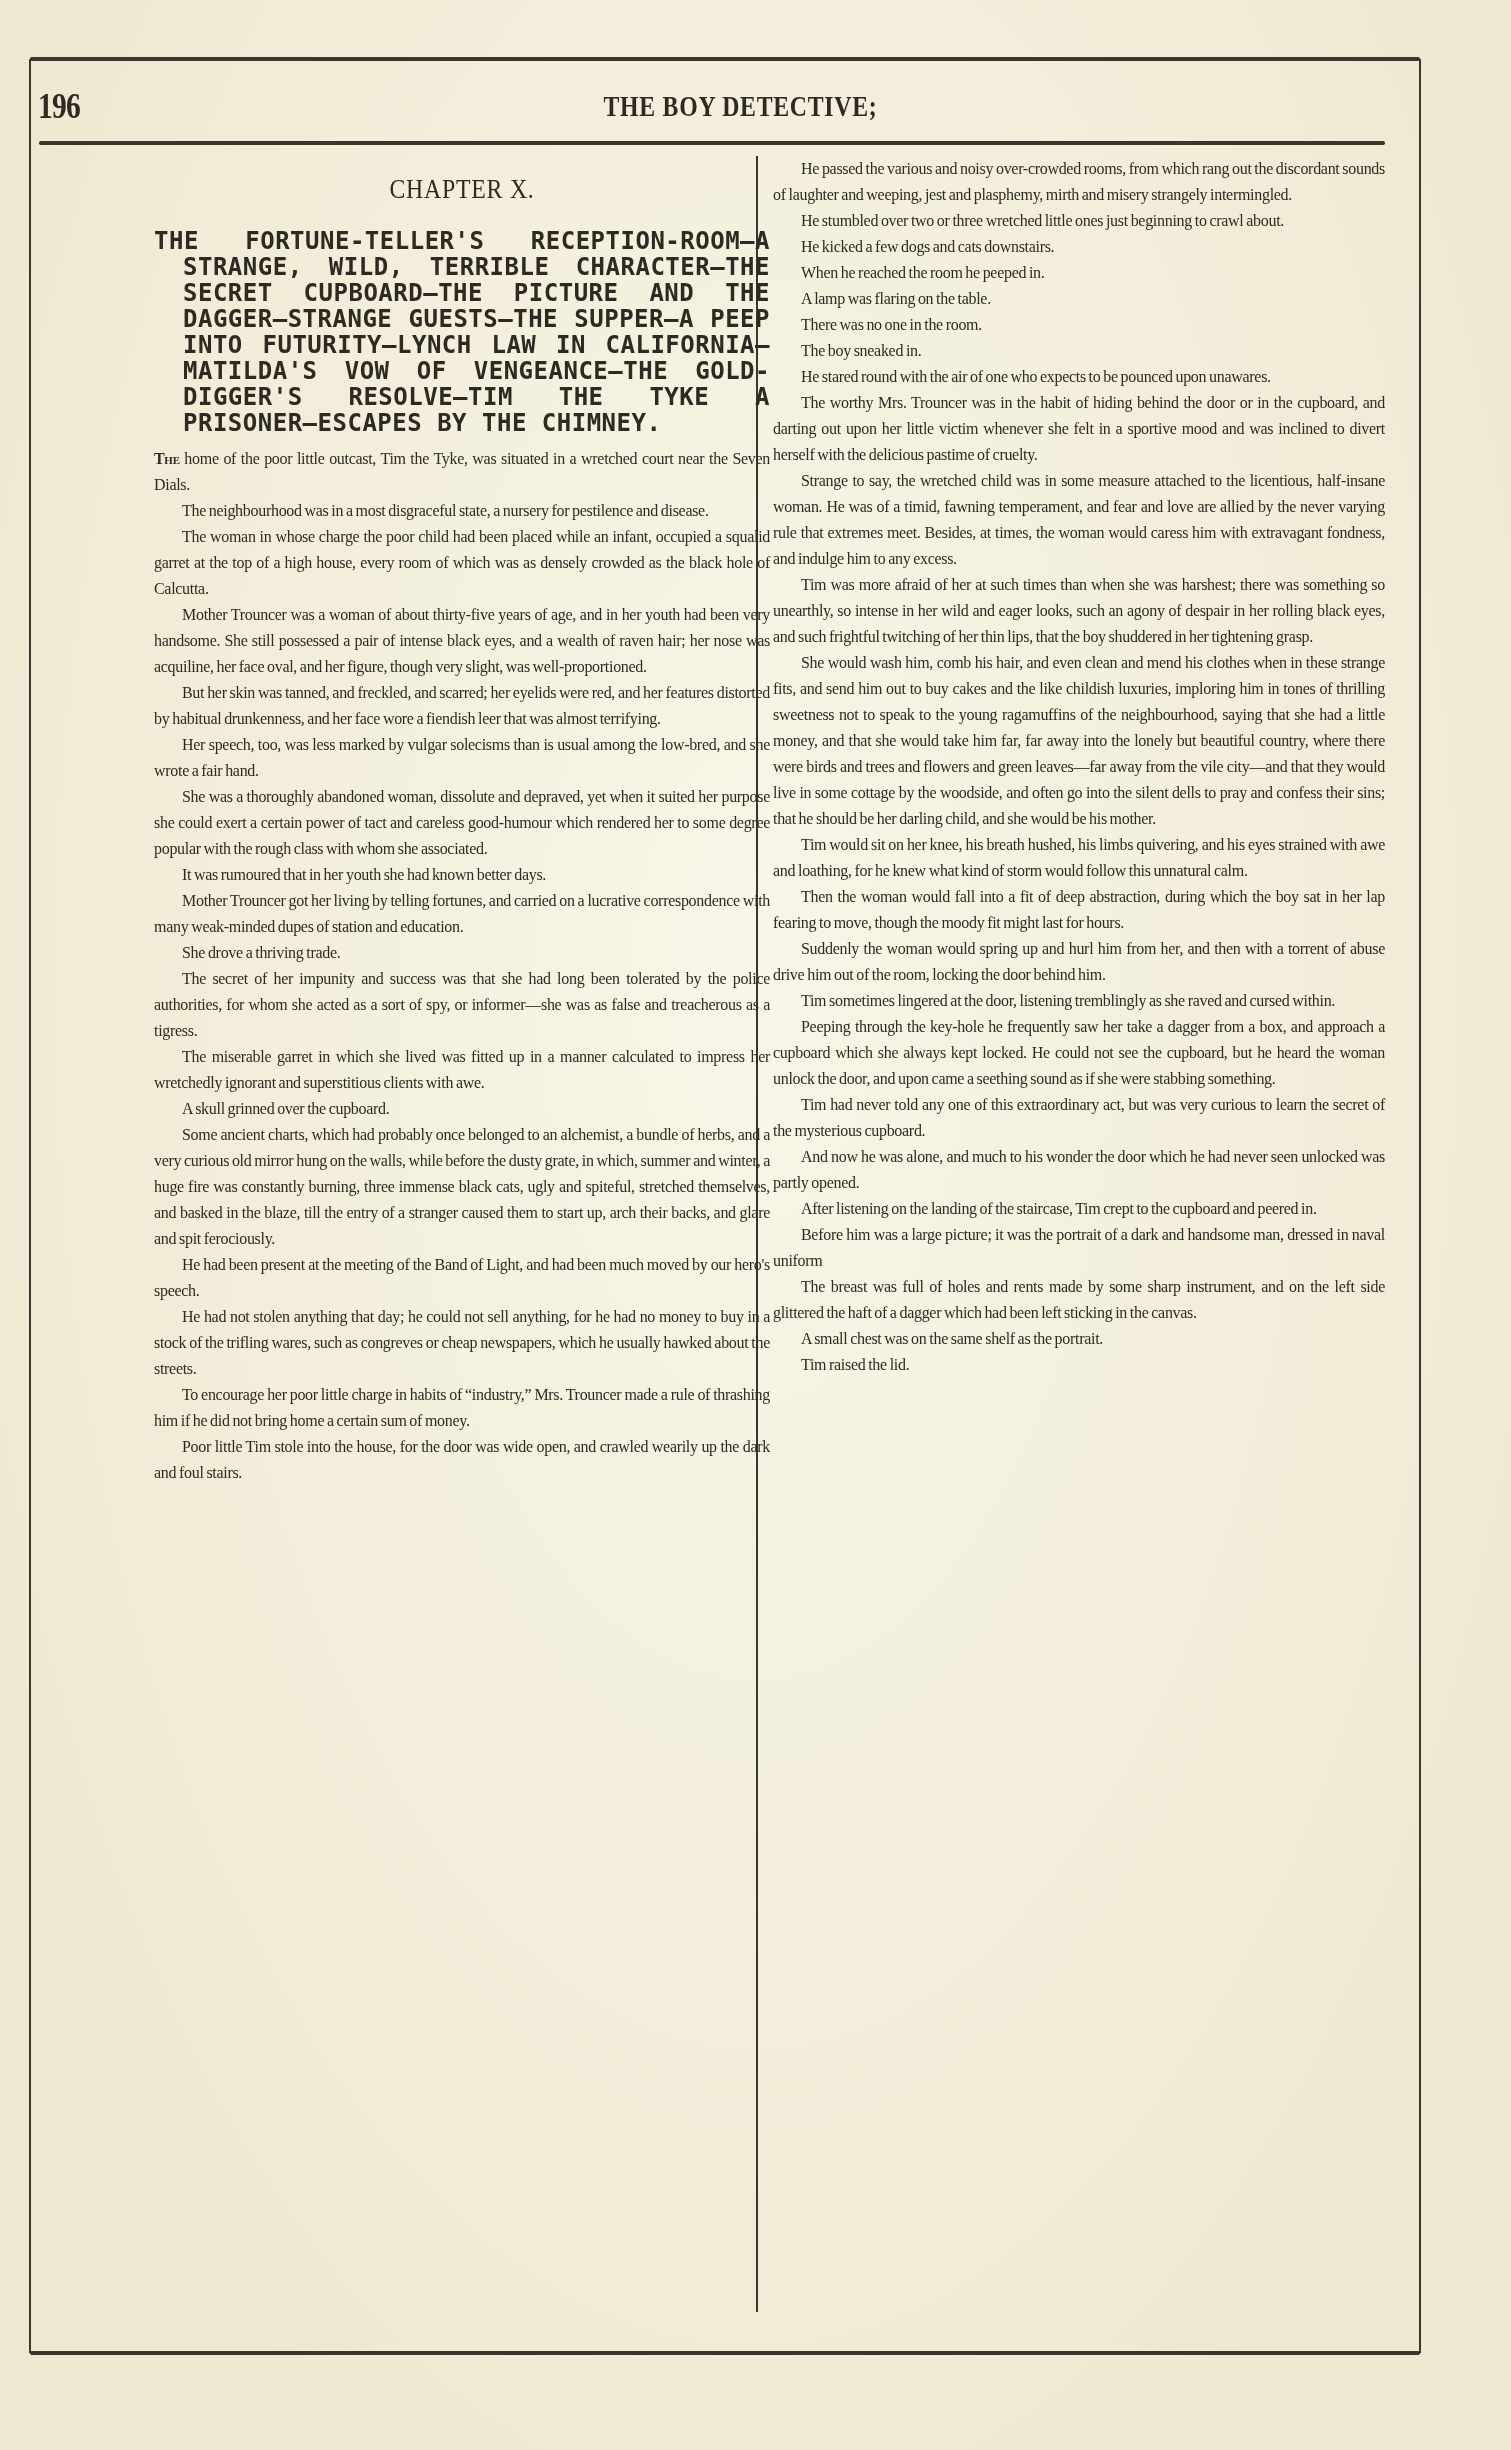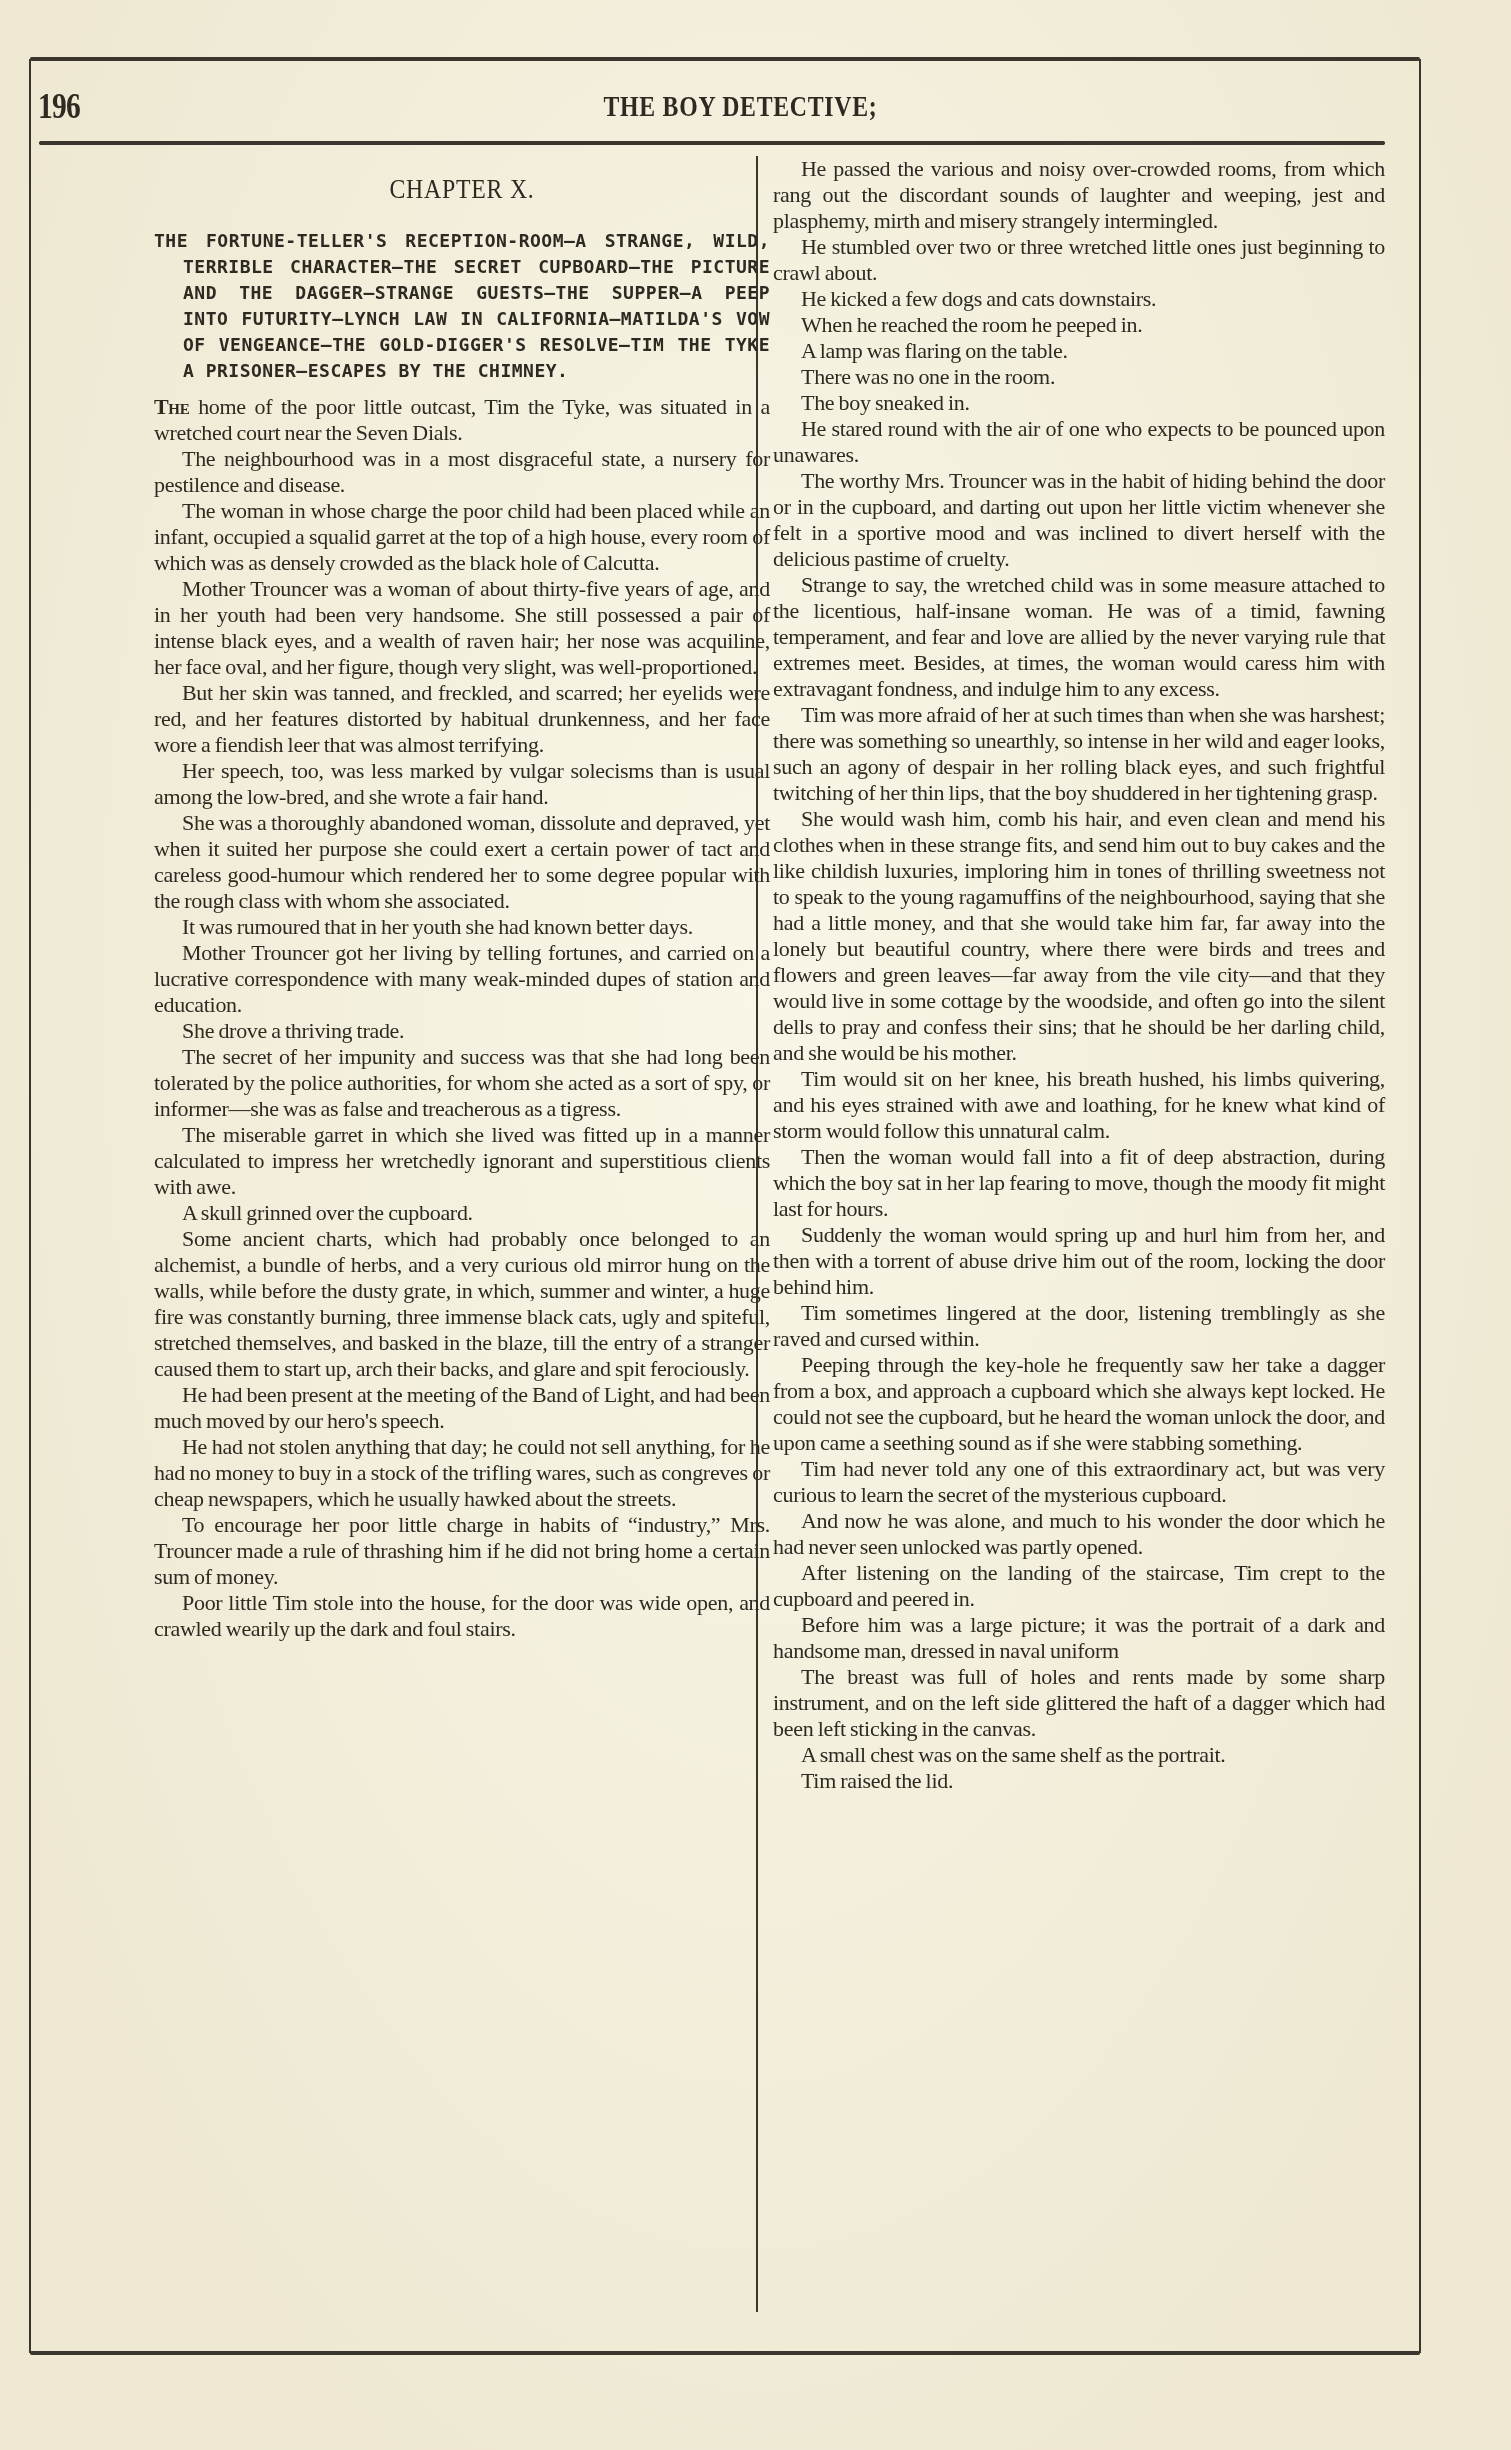--- a/index.html
+++ b/index.html
@@ -39,27 +39,27 @@
   .column { position:absolute; top:156px; }
   .col-left { left:126px; width:616px;margin-left:28px; }
   .col-right { left:773px; width:612px; }
 
   .chapter-title {
     text-align:center; font-size:28px; margin:17.3px 0 22.5px 0; letter-spacing:0.9px;
     transform:scaleX(0.85);
   }
   .chapter-summary {
     font-family:"DejaVu Sans Mono","Liberation Mono",monospace;
-    font-weight:bold; font-size:18px; line-height:26px;
+    font-weight:bold; font-size:24px; line-height:26px;
     text-align:justify; text-align-last:left;
     padding-left:29px; text-indent:-29px;
     letter-spacing:0.5px; margin:0 0 10.4px 0;
   }
   p.para {
-    margin:0; font-size:22px; line-height:26px;
+    margin:0; font-size:16px; line-height:26px;
     text-align:justify; text-indent:28px;
     letter-spacing:-0.3px; word-spacing:-0.9px;
   }
   p.para.first { text-indent:0; }
   .smallcaps { font-variant:small-caps; font-weight:bold; }
 </style>
 </head>
 <body>
 
 <div class="page-bg"></div>

